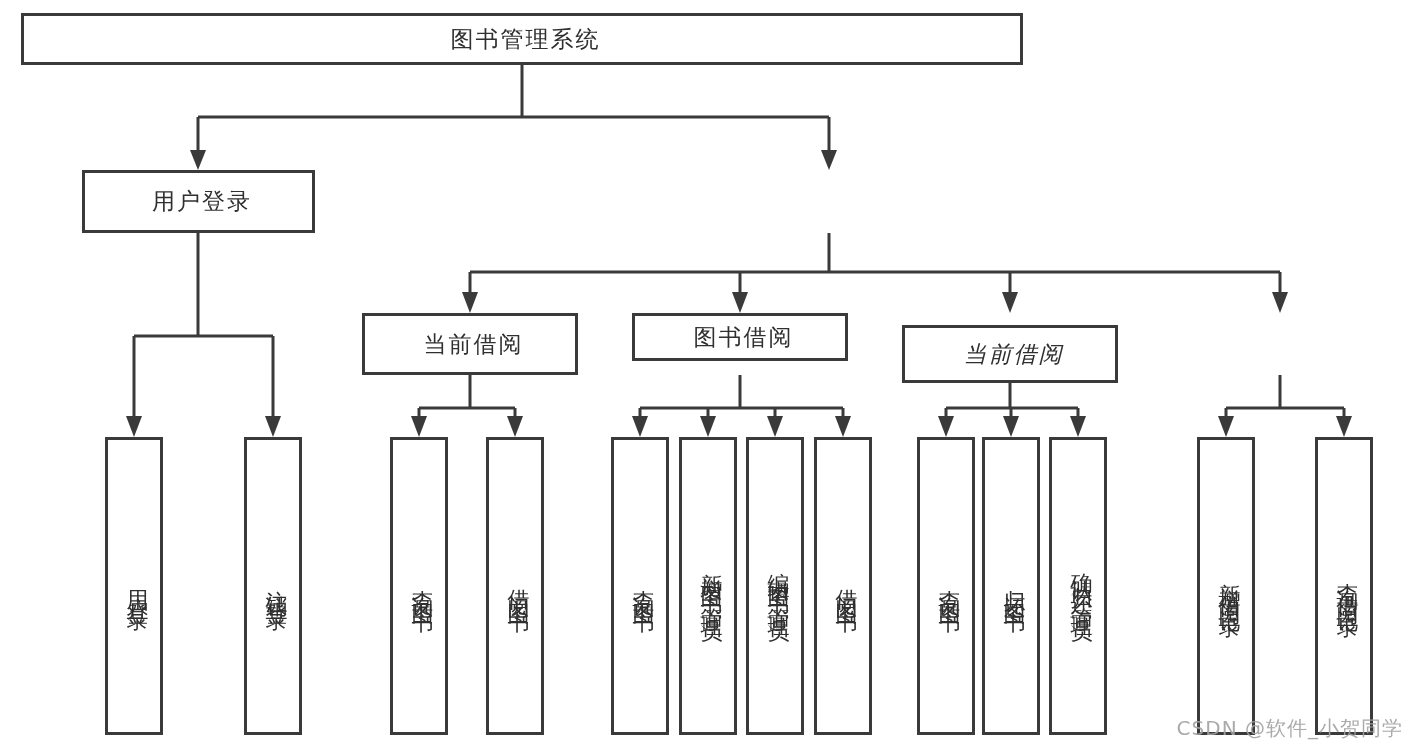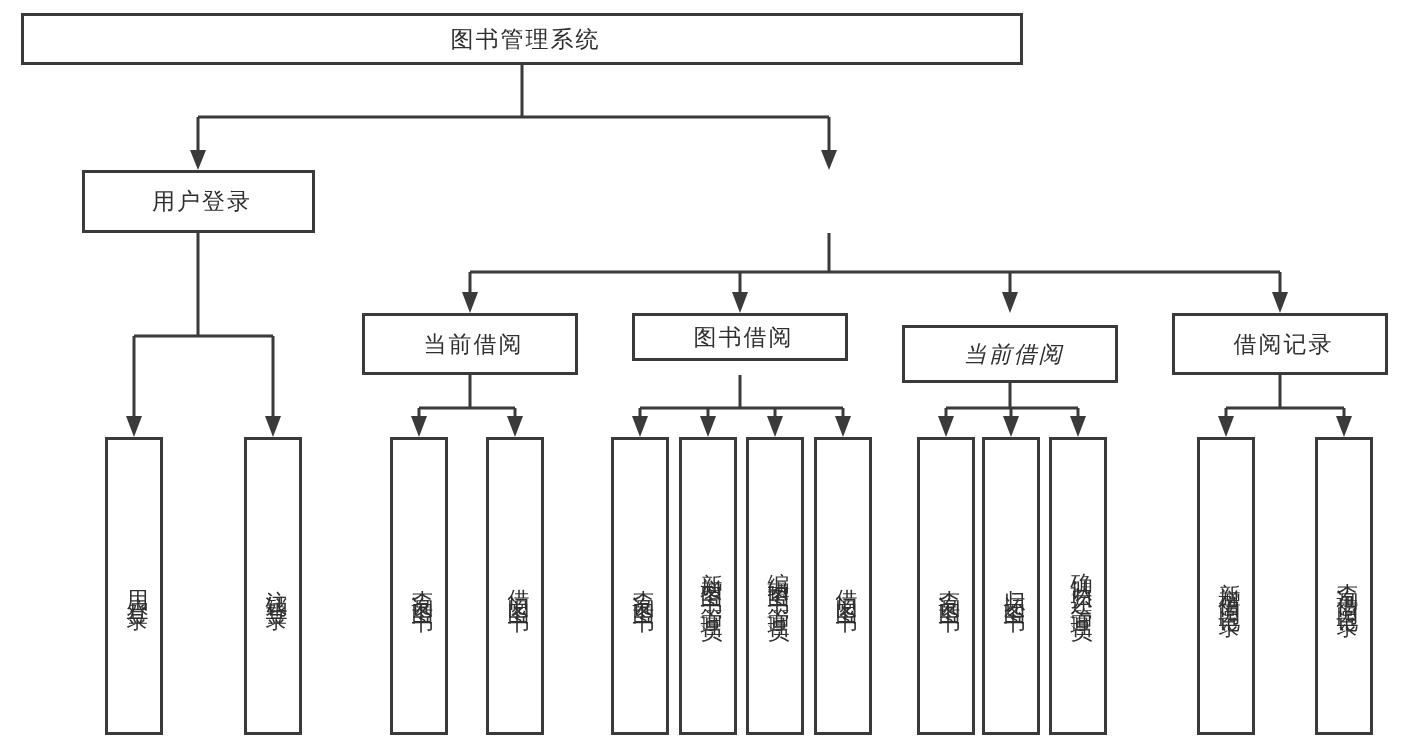--- a/index.html
+++ b/index.html
@@ -85,21 +85,20 @@
     </g>
   </svg>
 
   <div class="node hnode" style="left:21px; top:13px; width:1002px; height:52px;">图书管理系统</div>
 
   <div class="node hnode" style="left:82px; top:170px; width:233px; height:63px;">用户登录</div>
 
   <div class="node hnode" style="left:362px; top:313px; width:216px; height:62px;">当前借阅</div>
   <div class="node hnode" style="left:632px; top:313px; width:216px; height:48px;">图书借阅</div>
   <div class="node hnode" style="left:902px; top:325px; width:216px; height:58px;font-style:italic;">当前借阅</div>
-  <div class="node hnode" style="left:1172px; top:313px; width:216px; height:62px;">借阅记录</div>
 
   <div class="node vnode" style="left:105px; top:437px; width:58px; height:298px;">
     <span class="vtext">用户登录</span>
   </div>
   <div class="node vnode" style="left:244px; top:437px; width:58px; height:298px;">
     <span class="vtext">注销登录</span>
   </div>
 
   <div class="node vnode" style="left:390px; top:437px; width:58px; height:298px;">
     <span class="vtext">查询图书</span>
@@ -131,14 +130,15 @@
     <span class="vtext">确认归还（管理员）</span>
   </div>
 
   <div class="node vnode" style="left:1197px; top:437px; width:58px; height:298px;">
     <span class="vtext">新增借阅记录</span>
   </div>
   <div class="node vnode" style="left:1315px; top:437px; width:58px; height:298px;">
     <span class="vtext">查询借阅记录</span>
   </div>
 
+  <div class="watermark">CSDN @软件_小贺同学</div>
 
 </div>
 
 </body></html>

